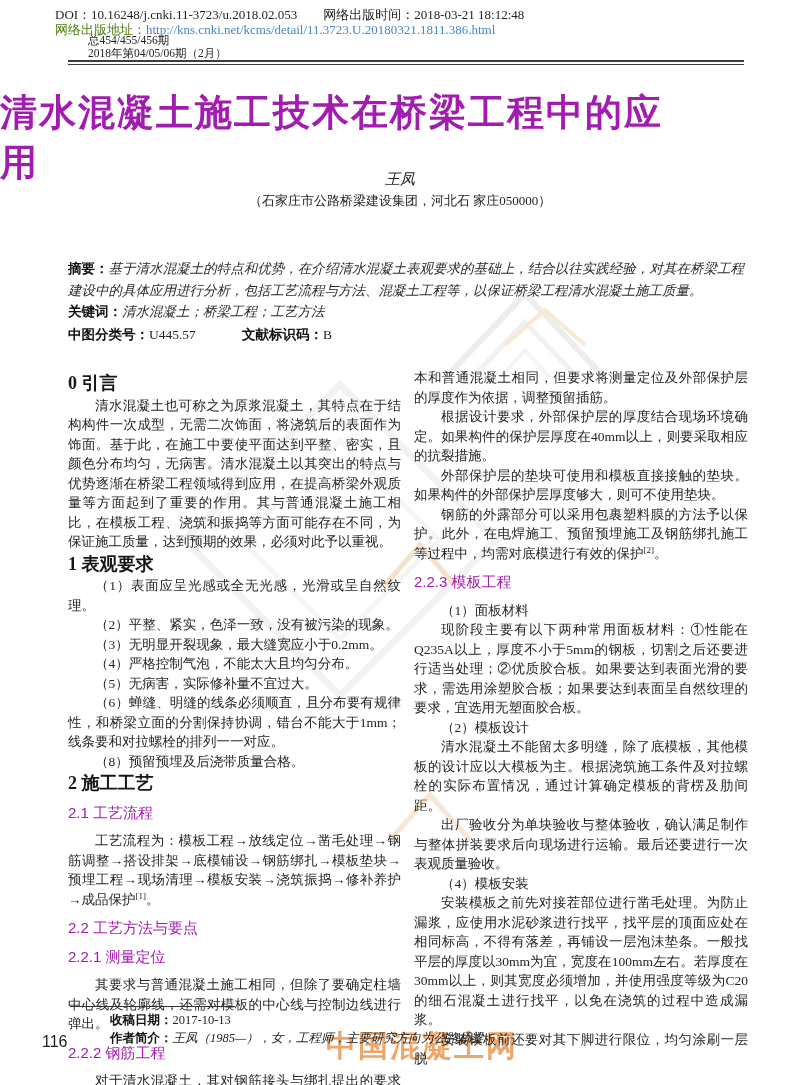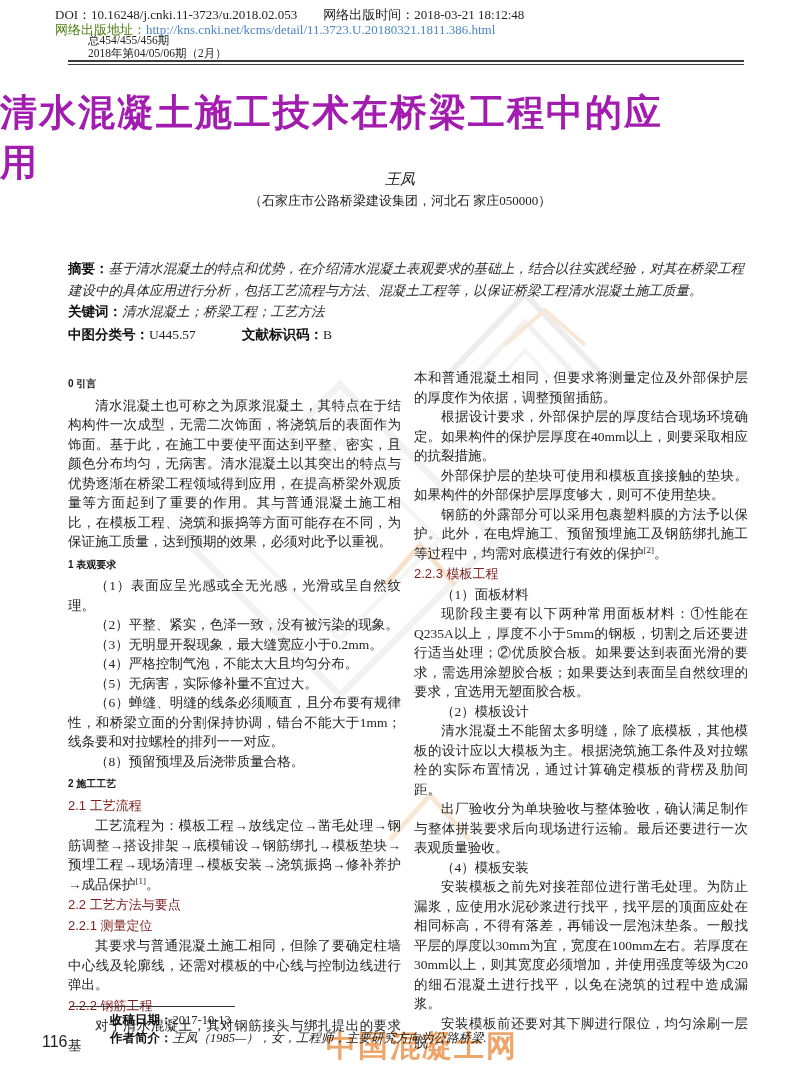--- a/index.html
+++ b/index.html
@@ -31,24 +31,24 @@
   .meta p{margin:0;}
   .meta .cls{margin-top:1px;}
   .meta .cls .sp{display:inline-block;width:46px;}
 
   
   .col{font-size:13.5px;line-height:19.5px;text-align:justify;color:#242424;}
   .col-l{left:68px;top:371px;width:333px;}
   .col-r{left:414px;top:368px;width:334px;}
   .col p{margin:0;text-indent:2em;}
   .col p.noind{text-indent:0;}
-  .col .h1{font-family:Liberation Sans, sans-serif;font-weight:bold;font-size:10px;
+  .col .h1{font-family:Liberation Serif, serif;font-weight:bold;font-size:18px;
            margin:3px 0 2px;text-indent:0;color:#161616;}
-  .col .h2{font-family:"Liberation Sans", sans-serif;font-size:13px;margin:1px 0;
-           text-indent:0;color:#7f1d1d;}
+  .col .h2{font-family:"Liberation Sans", sans-serif;font-size:15px;margin:9px 0;
+           text-indent:0;color:#a21caf;}
   sup.ref{font-size:9px;line-height:0;}
 
   
   .foot-rule{left:70px;top:1006px;width:165px;border-top:1.5px solid #333;height:0;}
   .foot-l1,.foot-l2{left:110px;font-size:12.5px;white-space:nowrap;}
   .foot-l1{top:1012px;}
   .foot-l2{top:1030px;}
   .foot-l1 .lbl,.foot-l2 .lbl{font-family:"Liberation Sans", sans-serif;font-weight:bold;color:#111;}
   .foot-l2 .val{font-style:italic;}
   .pagenum{left:42px;top:1033px;font-family:"Liberation Sans", sans-serif;font-size:16px;color:#222;}

